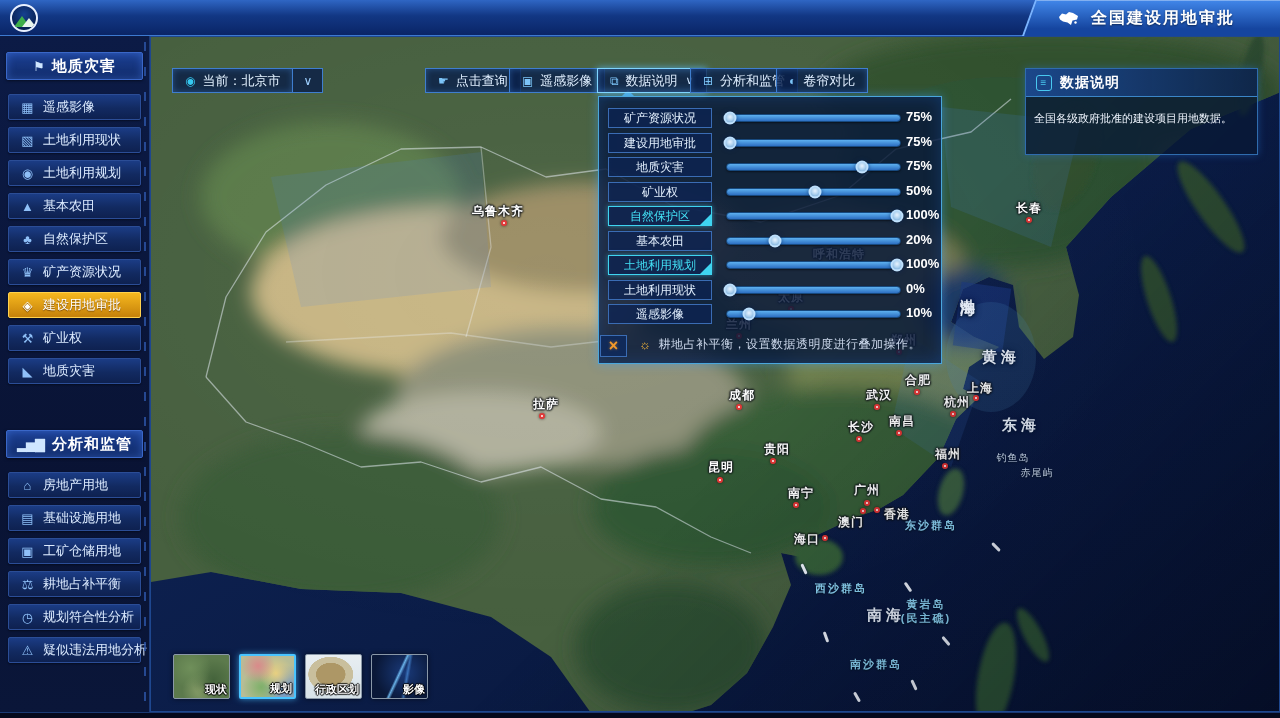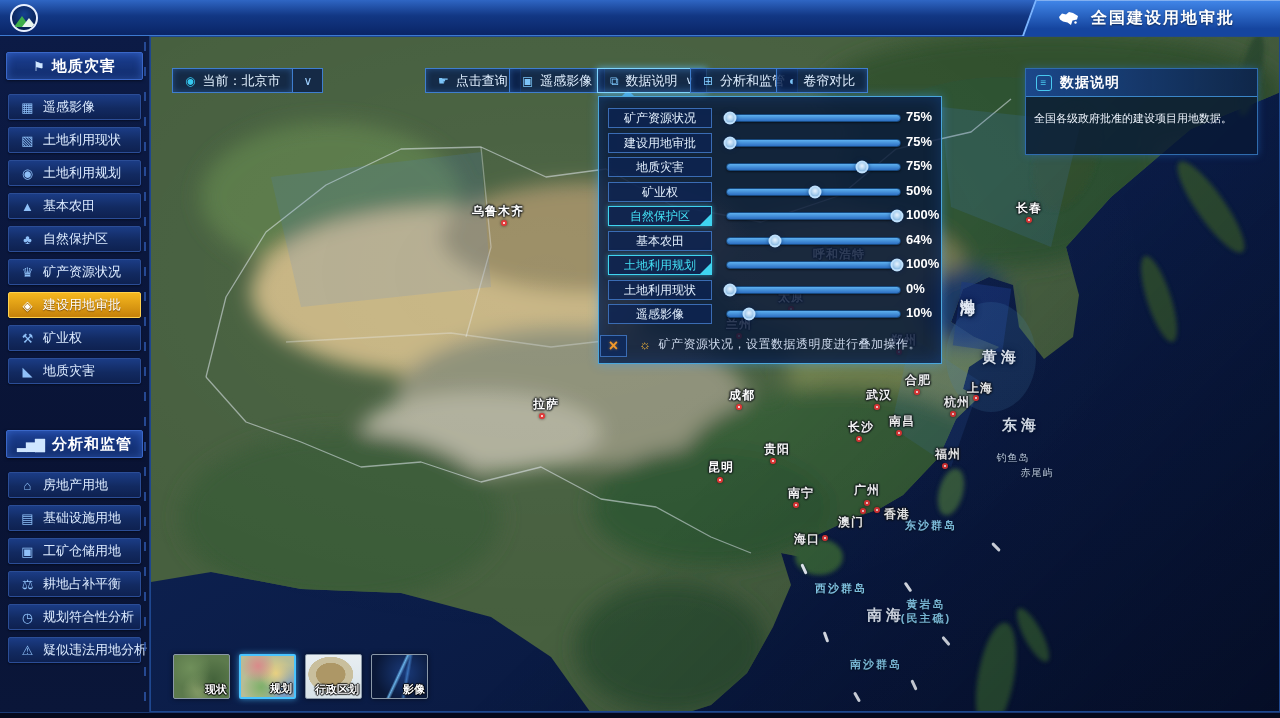--- a/index.html
+++ b/index.html
@@ -453,21 +453,21 @@
         <div class="track">
           <div class="knob" style="left: 98%;"></div>
         </div>
         <div class="pct">100%</div>
       </div>
       <div class="row">
         <div class="rlabel">基本农田</div>
         <div class="track">
           <div class="knob" style="left: 28%;"></div>
         </div>
-        <div class="pct">64%</div>
+        <div class="pct">20%</div>
       </div>
       <div class="row">
         <div class="rlabel sel">土地利用规划</div>
         <div class="track">
           <div class="knob" style="left: 98%;"></div>
         </div>
         <div class="pct">100%</div>
       </div>
       <div class="row">
         <div class="rlabel">土地利用现状</div>
@@ -480,21 +480,21 @@
         <div class="rlabel">遥感影像</div>
         <div class="track">
           <div class="knob" style="left: 13%;"></div>
         </div>
         <div class="pct">10%</div>
       </div>
     </div>
   <div class="close">×</div>
   <div class="tipwrap">
     <span class="bulb">☼</span>
-    <span>矿产资源状况，设置数据透明度进行叠加操作。</span>
+    <span>耕地占补平衡，设置数据透明度进行叠加操作。</span>
   </div>
 </div>
 
 <aside class="info">
   <div class="info-head">
     <span class="doc-ic">≡</span>
     <span>数据说明</span>
   </div>
   <div class="info-body">全国各级政府批准的建设项目用地数据。</div>
 </aside>

